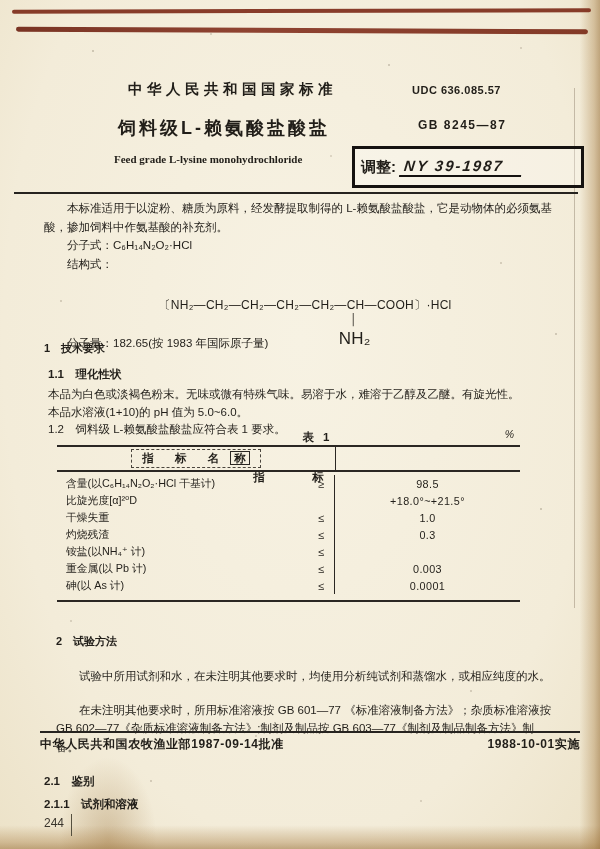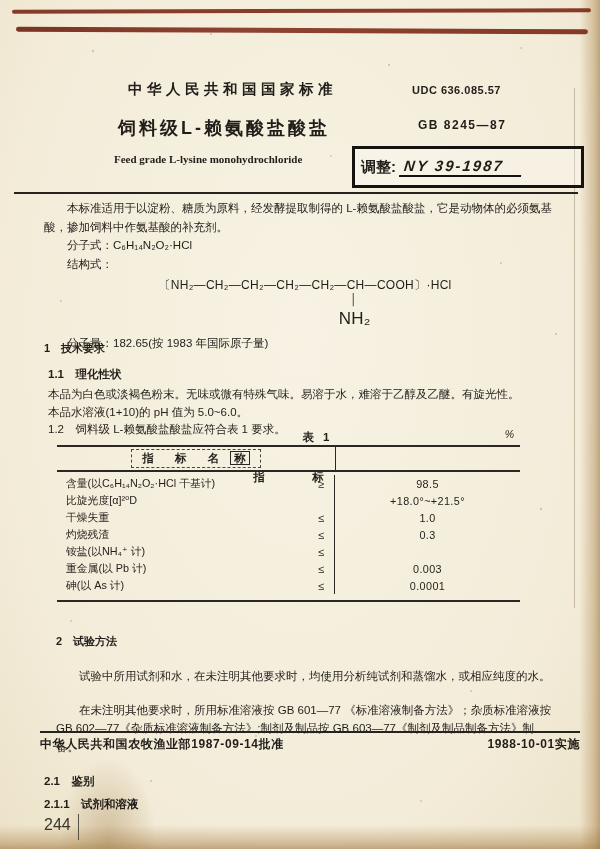--- a/index.html
+++ b/index.html
@@ -48,21 +48,21 @@
   .adjust-label{font-size:15px;font-weight:bold;}
   .adjust-value{font-size:15px;font-style:italic;font-weight:bold;letter-spacing:2px;margin-left:4px;
     border-bottom:2px solid #151210;padding:0 18px 1px 4px;transform:skewX(-6deg);}
   .header-rule{top:192px;left:14px;width:564px;height:2px;background:#26231f;}
 
   
   #body1{top:199px;left:44px;width:522px;font-size:11.5px;line-height:1.62;}
   #body1 p{margin:0;}
   .indent{text-indent:2em;}
   .struct-wrap{text-align:center;margin-top:2px;height:58px;}
-  .formula{display:inline-block;position:relative;font-size:12px;letter-spacing:.3px;}
+  .formula{display:inline-block;position:relative;font-size:12px;letter-spacing:.3px;margin-top:20px;}
   .formula .bond{position:absolute;left:65.5%;top:15px;font-size:11px;}
   .formula .nh2{position:absolute;left:61.5%;top:29px;font-size:17px;}
   .mw{margin-top:2px;}
 
   
   #sec1{top:340px;left:44px;width:525px;font-size:11.5px;line-height:1.55;}
   #sec1 p{margin:0;}
   .sec-h{font-size:11px;font-weight:bold;margin-bottom:9px !important;}
   .sub-h{font-weight:bold;margin:4px 0 2px 4px !important;}
   .sub-row{margin-left:4px !important;}
@@ -88,21 +88,21 @@
   .tbl-body{padding:3px 0 6px 0;}
 
   
   #sec2{top:617px;left:40px;width:528px;font-size:11.5px;line-height:1.6;}
   #sec2 p{margin:16px;}
 
   
   .footer-rule{top:731px;left:40px;width:540px;height:2px;background:#26231f;}
   .footer{top:736px;left:40px;width:540px;display:flex;justify-content:space-between;
     font-size:12px;font-weight:bold;letter-spacing:.6px;}
-  .page-no{top:814px;left:42px;font-size:16px;color:#3a352c;border-right:1.5px solid #55503f;
+  .page-no{top:814px;left:42px;font-size:12px;color:#3a352c;border-right:1.5px solid #55503f;
     padding:2px 7px 6px 2px;}
 </style>
 </head>
 <body>
 
 <div id="page">
 
   <div class="speckles"></div>
   <div class="red-line l1"></div>
   <div class="red-line l2"></div>

